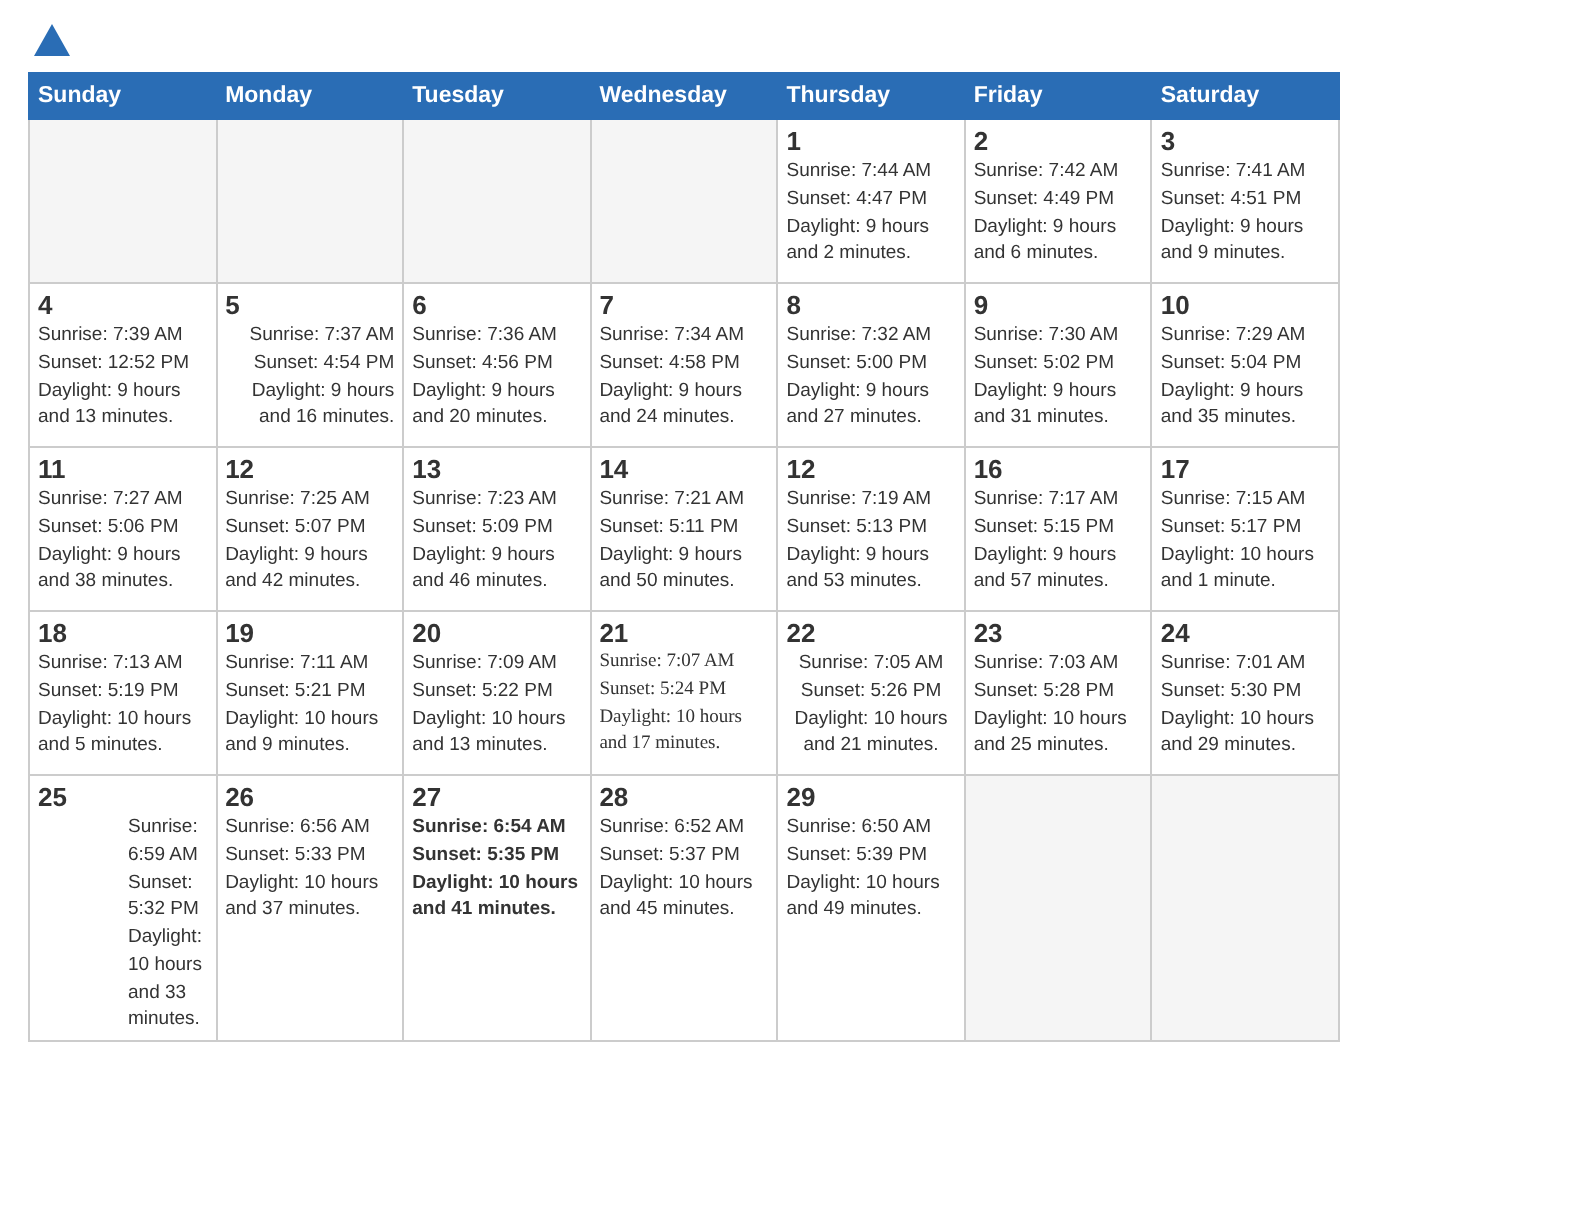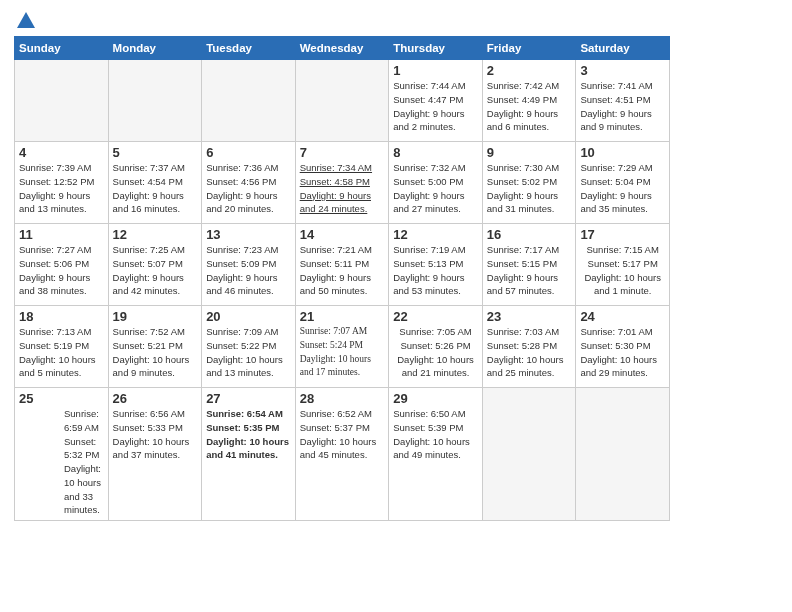--- a/index.html
+++ b/index.html
@@ -147,35 +147,35 @@
         <tr>
           <td>
             <span class="day-num">4</span>
             <div class="day-info" style="white-space: pre-line;">Sunrise: 7:39 AM
 Sunset: 12:52 PM
 Daylight: 9 hours
 and 13 minutes.</div>
           </td>
           <td>
             <span class="day-num">5</span>
-            <div class="day-info" style="white-space: pre-line;">Sunrise: 7:37 AM
+            <div class="day-info" style="white-space: pre-line; text-align: right;">Sunrise: 7:37 AM
 Sunset: 4:54 PM
 Daylight: 9 hours
 and 16 minutes.</div>
           </td>
           <td>
             <span class="day-num">6</span>
             <div class="day-info" style="white-space: pre-line;">Sunrise: 7:36 AM
 Sunset: 4:56 PM
 Daylight: 9 hours
 and 20 minutes.</div>
           </td>
           <td>
             <span class="day-num">7</span>
-            <div class="day-info" style="white-space: pre-line; text-decoration: underline;">Sunrise: 7:34 AM
+            <div class="day-info" style="white-space: pre-line;">Sunrise: 7:34 AM
 Sunset: 4:58 PM
 Daylight: 9 hours
 and 24 minutes.</div>
           </td>
           <td>
             <span class="day-num">8</span>
             <div class="day-info" style="white-space: pre-line;">Sunrise: 7:32 AM
 Sunset: 5:00 PM
 Daylight: 9 hours
 and 27 minutes.</div>
@@ -233,37 +233,37 @@
           </td>
           <td>
             <span class="day-num">16</span>
             <div class="day-info" style="white-space: pre-line;">Sunrise: 7:17 AM
 Sunset: 5:15 PM
 Daylight: 9 hours
 and 57 minutes.</div>
           </td>
           <td>
             <span class="day-num">17</span>
-            <div class="day-info" style="white-space: pre-line; text-align: center;">Sunrise: 7:15 AM
+            <div class="day-info" style="white-space: pre-line;">Sunrise: 7:15 AM
 Sunset: 5:17 PM
 Daylight: 10 hours
 and 1 minute.</div>
           </td>
         </tr>
         <tr>
           <td>
             <span class="day-num">18</span>
             <div class="day-info" style="white-space: pre-line;">Sunrise: 7:13 AM
 Sunset: 5:19 PM
 Daylight: 10 hours
 and 5 minutes.</div>
           </td>
           <td>
             <span class="day-num">19</span>
-            <div class="day-info" style="white-space: pre-line;">Sunrise: 7:52 AM
+            <div class="day-info" style="white-space: pre-line;">Sunrise: 7:11 AM
 Sunset: 5:21 PM
 Daylight: 10 hours
 and 9 minutes.</div>
           </td>
           <td>
             <span class="day-num">20</span>
             <div class="day-info" style="white-space: pre-line;">Sunrise: 7:09 AM
 Sunset: 5:22 PM
 Daylight: 10 hours
 and 13 minutes.</div>

